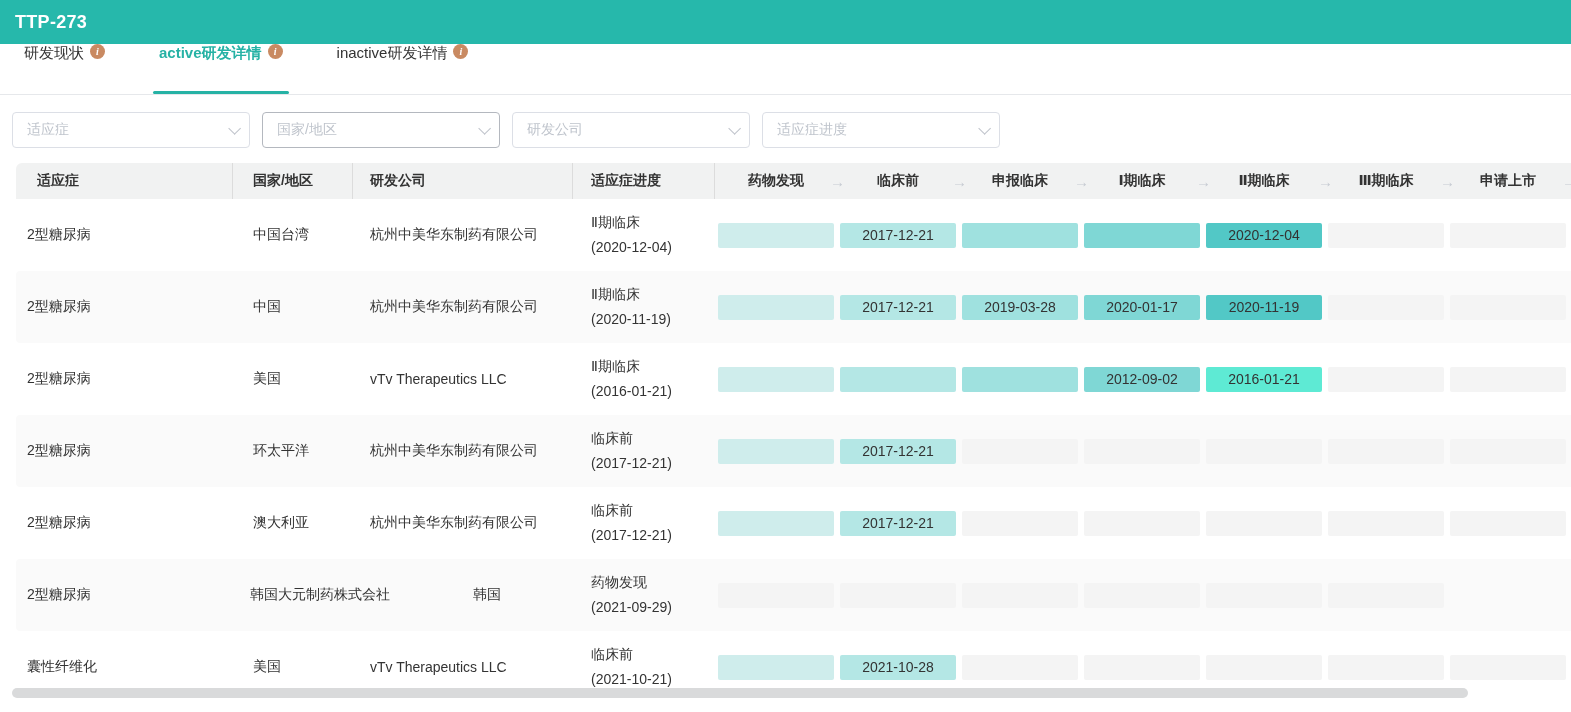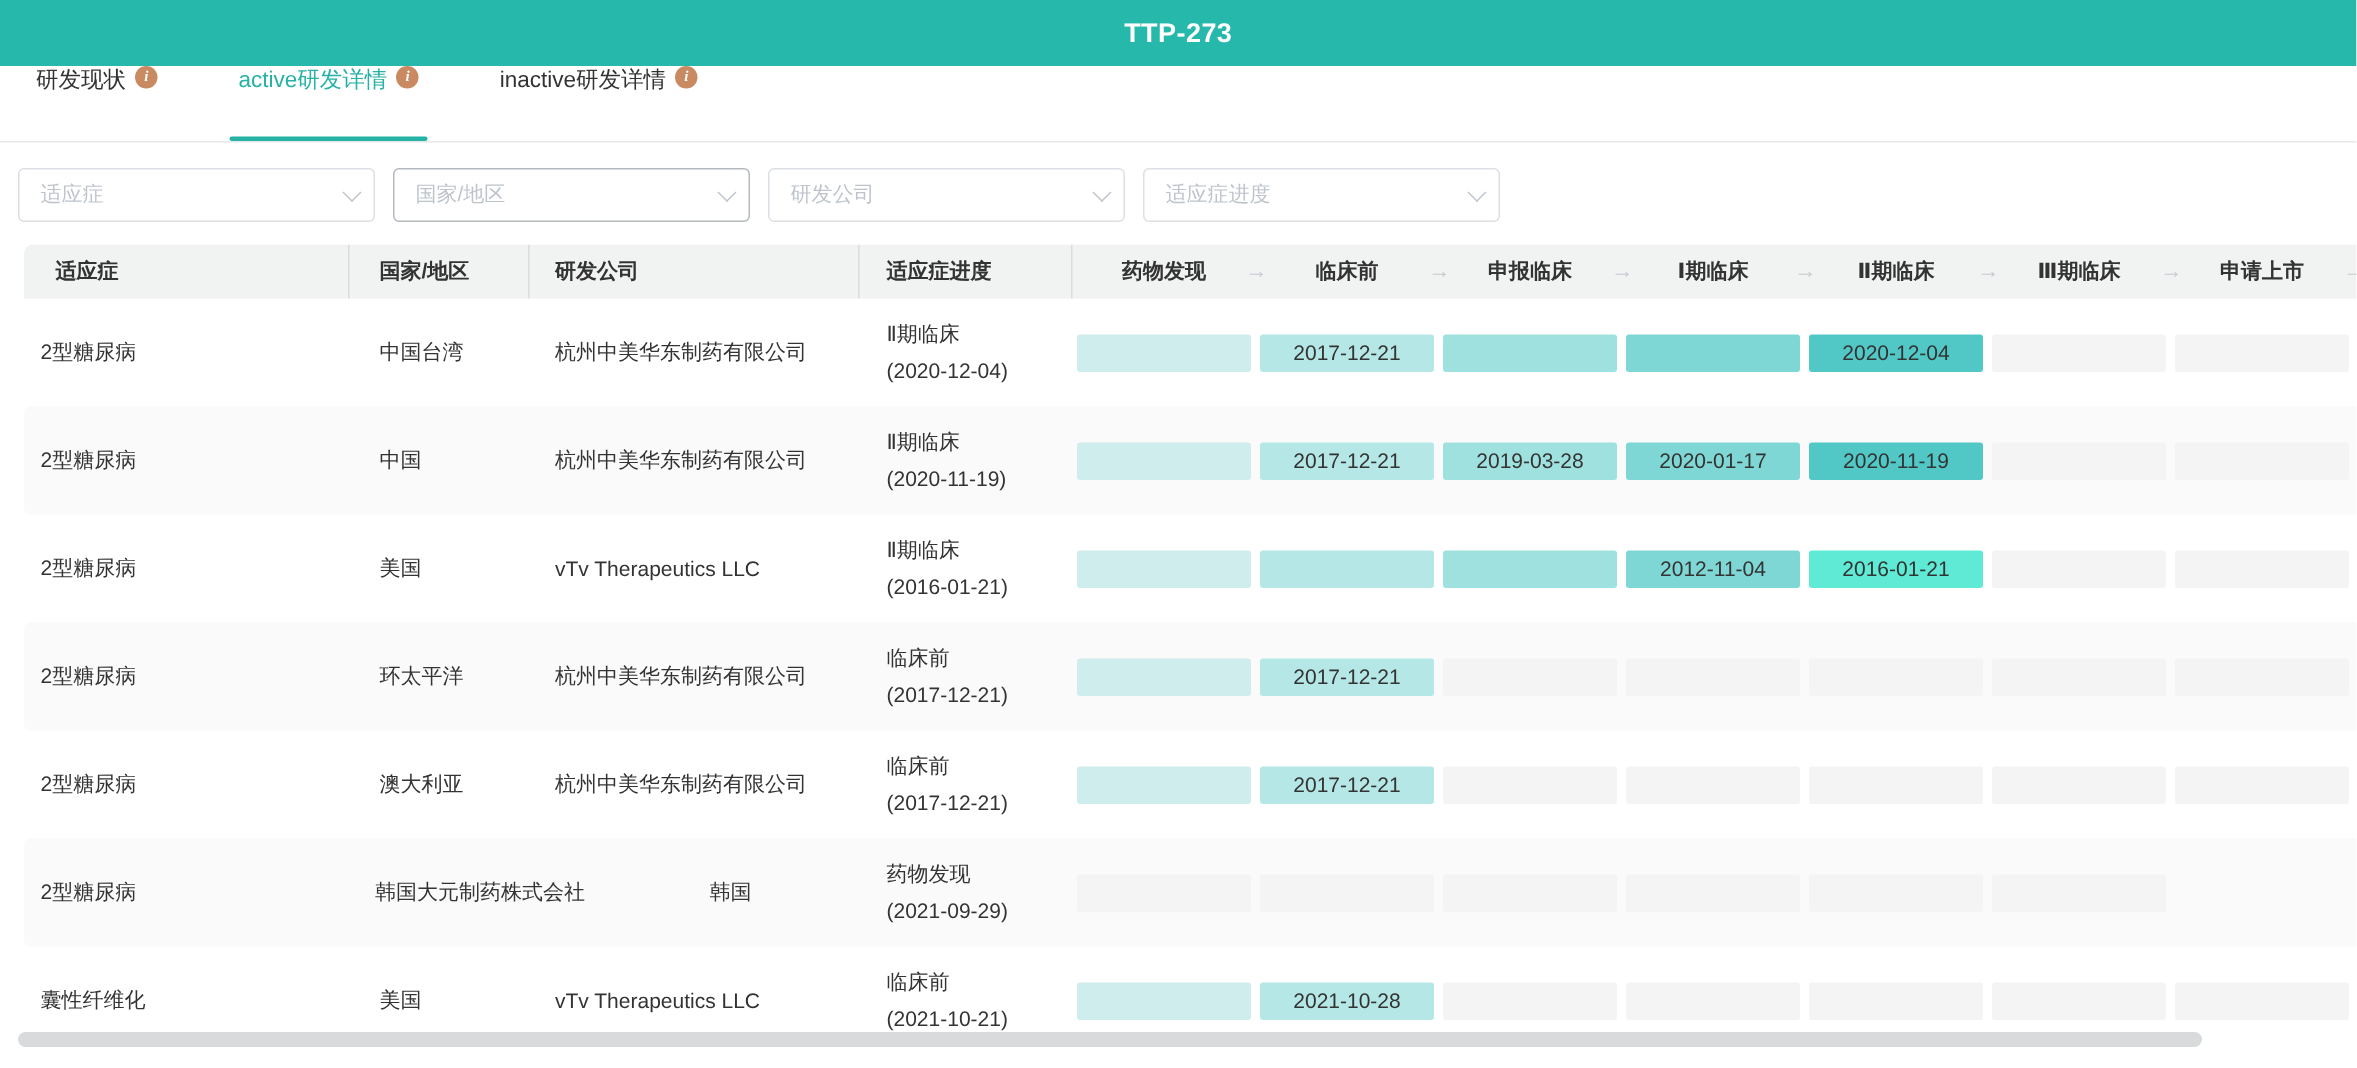--- a/index.html
+++ b/index.html
@@ -1,27 +1,27 @@
 <!DOCTYPE html>
 <html style="--accent: #26b8ab; --tab-accent: #26b2a5; --icon-orange: #c98a62;"><head>
 <meta charset="utf-8">
 <style>
   * { box-sizing: border-box; margin: 0; padding: 0; }
   html,body { width:1571px; height:712px; overflow:hidden; background:#fff;
     font-family:"Liberation Sans","DejaVu Sans",sans-serif; color:#333; }
 
   
-  .topbar { height:44px; background:var(--accent,#26b8ab); display:flex; align-items:center; padding:0 31px;justify-content:center; }
+  .topbar { height:44px; background:var(--accent,#26b8ab); display:flex; align-items:center; padding:0 15px; }
   .topbar .title { color:#fff; font-size:18px; font-weight:bold; letter-spacing:.3px; }
 
   
   .tabbar { height:51px; display:flex; align-items:center; border-bottom:1px solid #e6e8eb; padding-left:12px; }
   .tab { position:relative; height:100%; display:flex; align-items:flex-start; padding:0 12px; margin-right:30px; cursor:pointer; }
   .tab-label { font-size:15px; color:#333; }
-  .tab.active .tab-label { color:var(--tab-accent,#26b2a5); font-weight:normal; }
+  .tab.active .tab-label { color:var(--tab-accent,#26b2a5); font-weight:bold; }
   .tab.active::after { content:""; position:absolute; left:6px; right:6px; bottom:0; height:3px; background:var(--tab-accent,#26b2a5); border-radius:2px; }
   .info-icon { width:15px; height:15px; border-radius:50%; background:var(--icon-orange,#c98a62);
     color:#fff; font-size:10px; font-weight:bold; font-style:italic; display:inline-flex;
     align-items:center; justify-content:center; margin-left:6px; font-family:"Liberation Serif","DejaVu Serif",serif; }
 
   
   .filters { display:flex; margin:17px 0 15px 12px; }
   .select { width:238px; height:36px; border:1px solid #dcdfe6; border-radius:4px; margin-right:12px;
     display:flex; align-items:center; justify-content:space-between; padding:0 12px 0 14px; cursor:pointer; background:#fff; }
   .select.dark-border { border-color:#b4b8bf; }
@@ -213,21 +213,21 @@
             <div class="stage-slot">
               <div class="stage-cell" style="background: rgb(207, 237, 236);"></div>
             </div>
             <div class="stage-slot">
               <div class="stage-cell" style="background: rgb(180, 231, 229);"></div>
             </div>
             <div class="stage-slot">
               <div class="stage-cell" style="background: rgb(159, 225, 223);"></div>
             </div>
             <div class="stage-slot">
-              <div class="stage-cell" style="background: rgb(127, 215, 213);">2012-11-04</div>
+              <div class="stage-cell" style="background: rgb(127, 215, 213);">2012-09-02</div>
             </div>
             <div class="stage-slot">
               <div class="stage-cell" style="background: #5eead4;">2016-01-21</div>
             </div>
             <div class="stage-slot">
               <div class="stage-cell" style="background: rgb(244, 244, 244);"></div>
             </div>
             <div class="stage-slot">
               <div class="stage-cell" style="background: rgb(244, 244, 244);"></div>
             </div>

